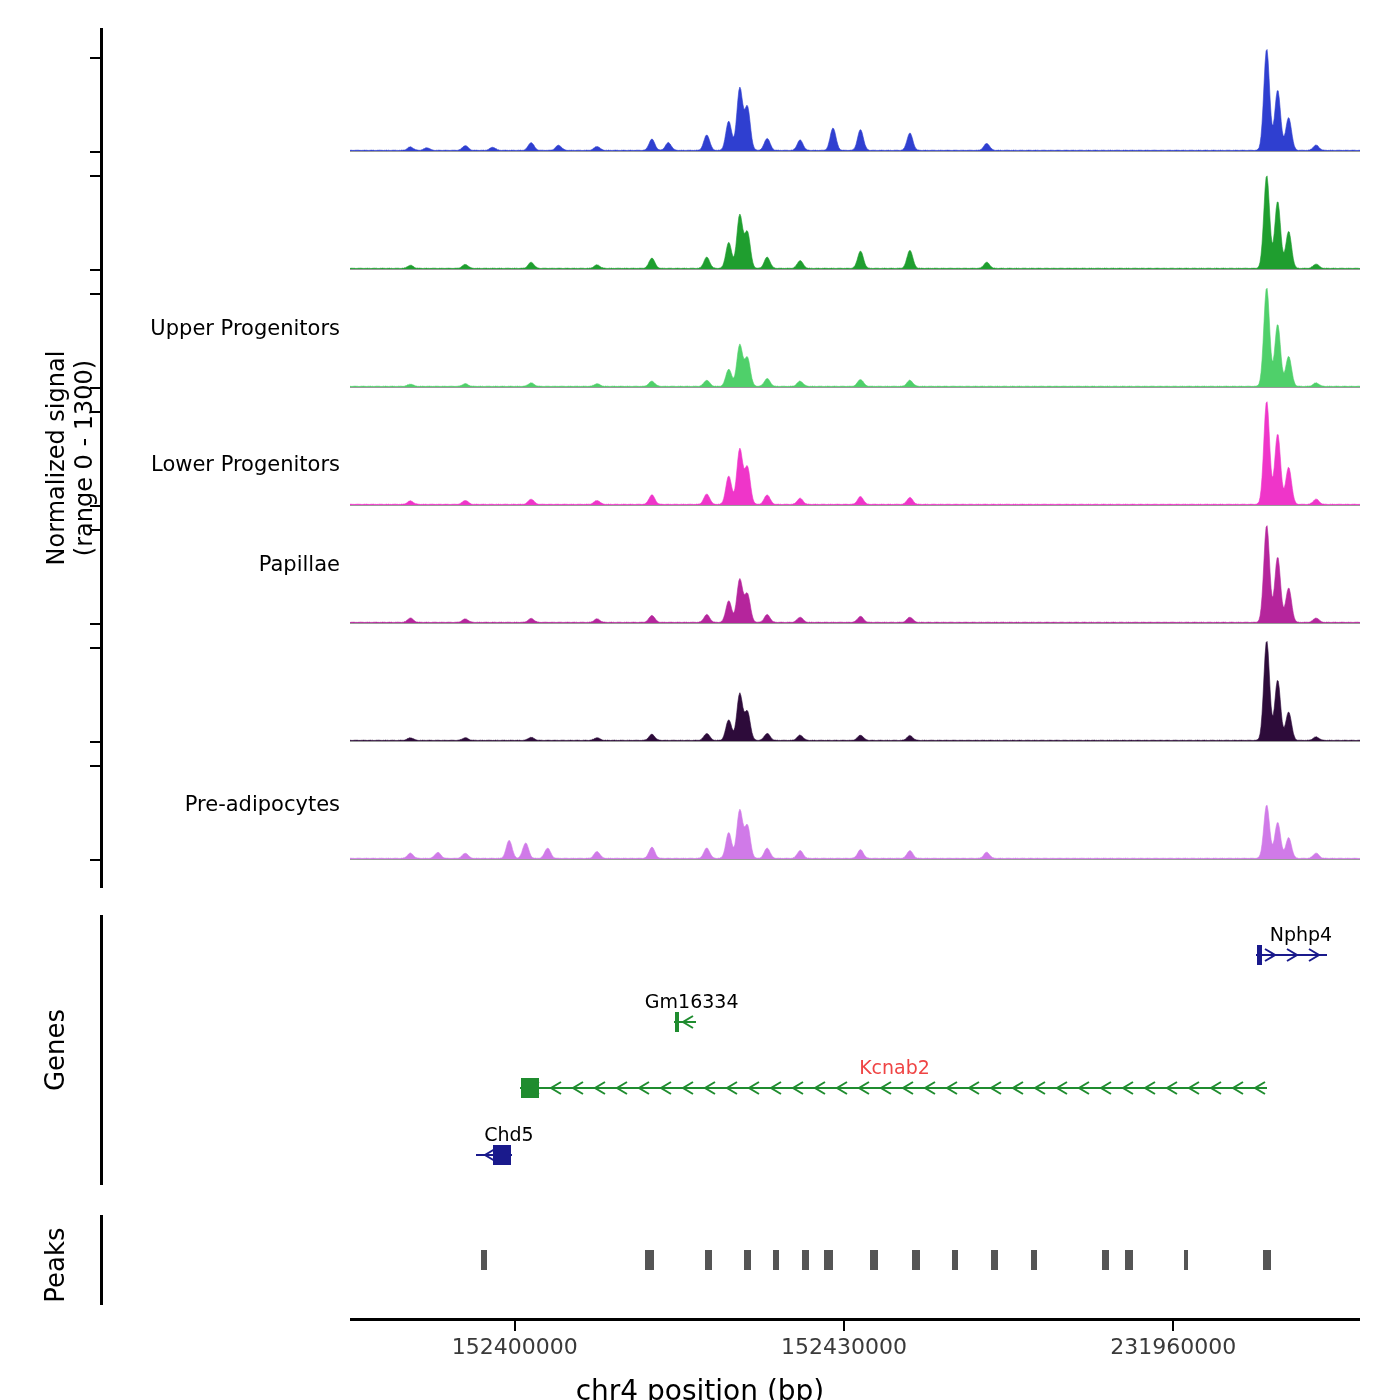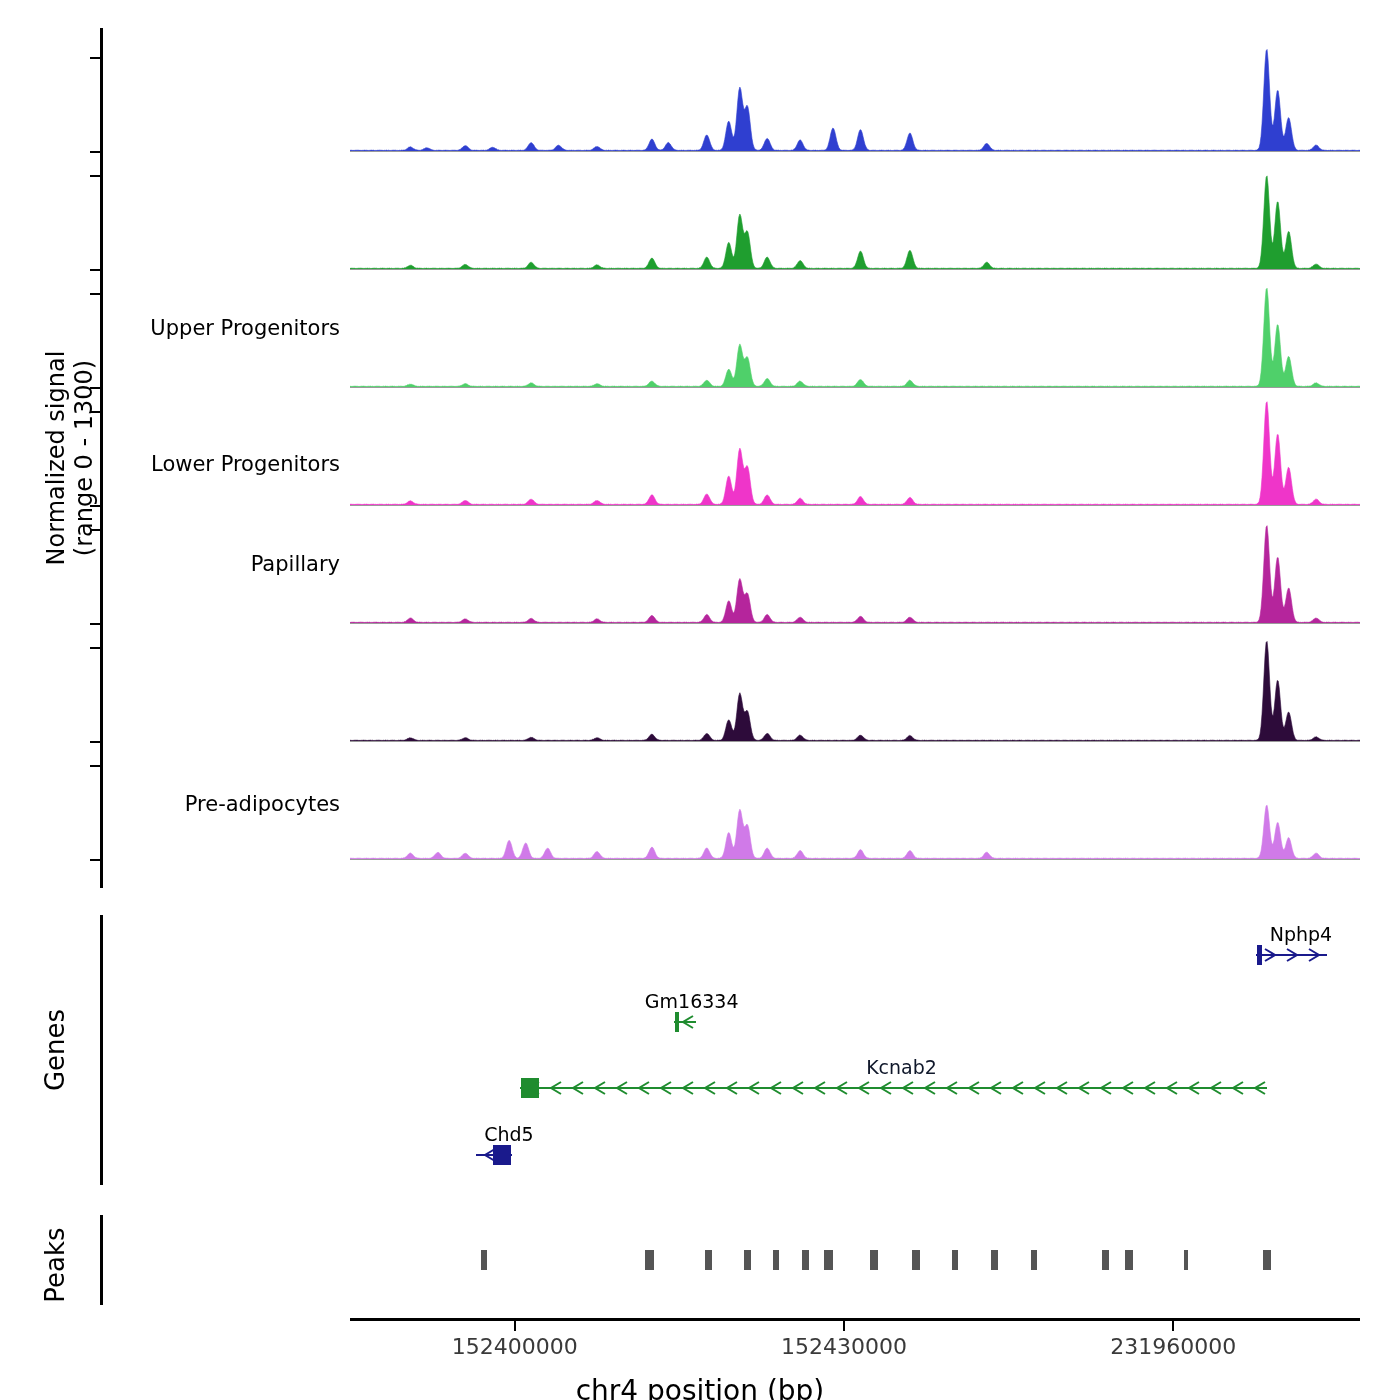--- a/index.html
+++ b/index.html
@@ -124,21 +124,21 @@
     </svg>
     <div class="tick" style="left: 90px; top: 411px;"></div>
     <div class="tick" style="left: 90px; top: 505px;"></div>
     <div class="track-label" style="left: 0px; width: 340px; top: 434px; padding-right: 10px; margin-top: 18px;">Lower Progenitors</div>
     <div class="baseline" style="left: 350px; width: 1010px; top: 505px;"></div>
     <svg width="1010" height="112" style="position: absolute; left: 350px; top: 393px;">
       <polygon points="0,112 0.00,111.42 1.01,111.06 2.02,111.44 3.03,111.26 4.04,111.46 5.05,111.37 6.06,111.31 7.07,111.20 8.08,111.15 9.09,111.28 10.10,111.23 11.11,111.45 12.12,111.41 13.13,111.48 14.14,111.12 15.15,111.39 16.16,111.10 17.17,111.34 18.18,111.35 19.19,111.47 20.20,111.36 21.21,111.20 22.22,111.30 23.23,111.08 24.24,111.42 25.25,111.27 26.26,111.48 27.27,111.35 28.28,111.39 29.29,111.13 30.30,111.24 31.31,111.20 32.32,111.28 33.33,111.43 34.34,111.41 35.35,111.40 36.36,111.12 37.37,111.45 38.38,111.08 39.39,111.43 40.40,111.34 41.41,111.47 42.42,111.31 43.43,111.26 44.44,111.20 45.45,111.14 46.46,111.32 47.47,111.29 48.48,111.48 49.49,111.33 50.50,111.46 51.51,111.06 52.52,111.28 53.53,110.95 54.54,110.93 55.55,110.60 56.56,110.00 57.57,109.20 58.58,108.32 59.59,108.01 60.60,107.66 61.61,108.31 62.62,108.81 63.63,109.67 64.64,110.14 65.65,110.72 66.66,110.81 67.67,111.09 68.68,111.20 69.69,111.31 70.70,111.47 71.71,111.33 72.72,111.40 73.73,111.08 74.74,111.48 75.75,111.12 76.76,111.42 77.77,111.42 78.78,111.43 79.79,111.26 80.80,111.21 81.81,111.22 82.82,111.15 83.83,111.37 84.84,111.36 85.85,111.47 86.86,111.25 87.87,111.45 88.88,111.07 89.89,111.34 90.90,111.20 91.91,111.38 92.92,111.48 93.93,111.34 94.94,111.31 95.95,111.11 96.96,111.36 97.97,111.13 98.98,111.47 99.99,111.43 101.00,111.46 102.01,111.21 103.02,111.30 104.03,111.13 105.04,111.22 106.05,111.28 107.06,111.33 108.07,111.29 109.08,110.88 110.09,110.66 111.10,109.72 112.11,109.36 113.12,108.26 114.13,107.85 115.14,107.59 116.15,107.68 117.16,108.11 118.17,108.86 119.18,109.72 120.19,110.29 121.20,110.96 122.21,111.24 123.22,111.39 124.23,111.16 125.24,111.41 126.25,111.07 127.26,111.32 128.27,111.26 129.28,111.42 130.29,111.42 131.30,111.27 132.31,111.30 133.32,111.08 134.33,111.39 135.34,111.18 136.35,111.48 137.36,111.45 138.37,111.43 139.38,111.16 140.39,111.27 141.40,111.15 142.41,111.24 143.42,111.36 144.43,111.46 145.44,111.42 146.45,111.18 147.46,111.43 148.47,111.05 149.48,111.43 150.49,111.24 151.50,111.45 152.51,111.39 153.52,111.32 154.53,111.21 155.54,111.14 156.55,111.28 157.56,111.21 158.57,111.45 159.58,111.44 160.59,111.48 161.60,111.13 162.61,111.38 163.62,111.09 164.63,111.32 165.64,111.33 166.65,111.48 167.66,111.37 168.67,111.21 169.68,111.31 170.69,111.07 171.70,111.40 172.71,111.18 173.72,111.30 174.73,110.95 175.74,110.52 176.75,109.55 177.76,108.67 178.77,107.53 179.78,106.66 180.79,106.29 181.80,106.39 182.81,107.05 183.82,107.80 184.83,109.22 185.84,109.74 186.85,110.72 187.86,111.00 188.87,111.35 189.88,111.28 190.89,111.25 191.90,111.20 192.91,111.13 193.92,111.32 194.93,111.27 195.94,111.47 196.95,111.35 197.96,111.47 198.97,111.09 199.98,111.35 200.99,111.13 202.00,111.34 203.01,111.40 204.02,111.43 205.03,111.34 206.04,111.15 207.05,111.33 208.06,111.09 209.07,111.45 210.08,111.32 211.09,111.48 212.10,111.29 213.11,111.35 214.12,111.12 215.13,111.22 216.14,111.24 217.15,111.31 218.16,111.47 219.17,111.35 220.18,111.41 221.19,111.08 222.20,111.48 223.21,111.11 224.22,111.41 225.23,111.40 226.24,111.44 227.25,111.28 228.26,111.22 229.27,111.22 230.28,111.14 231.29,111.37 232.30,111.34 233.31,111.48 234.32,111.27 235.33,111.44 236.34,111.07 237.35,111.32 238.36,111.15 239.37,111.26 240.38,111.21 241.39,110.80 242.40,110.27 243.41,109.36 244.42,108.79 245.43,107.79 246.44,107.68 247.45,107.58 248.46,108.05 249.47,108.55 250.48,109.45 251.49,110.00 252.50,110.60 253.51,111.01 254.52,111.25 255.53,111.42 256.54,111.25 257.55,111.41 258.56,111.06 259.57,111.45 260.58,111.16 261.59,111.42 262.60,111.48 263.61,111.38 264.62,111.24 265.63,111.17 266.64,111.25 267.65,111.16 268.66,111.41 269.67,111.42 270.68,111.47 271.69,111.20 272.70,111.41 273.71,111.07 274.72,111.32 275.73,111.25 276.74,111.41 277.75,111.44 278.76,111.29 279.77,111.31 280.78,111.08 281.79,111.39 282.80,111.17 283.81,111.48 284.82,111.47 285.83,111.43 286.84,111.18 287.85,111.26 288.86,111.15 289.87,111.22 290.88,111.35 291.89,111.42 292.90,111.37 293.91,111.01 294.92,110.96 295.93,109.99 296.94,109.34 297.95,107.59 298.96,105.87 299.97,103.88 300.98,102.33 301.99,101.75 303.00,102.34 304.01,104.07 305.02,105.98 306.03,108.11 307.04,109.58 308.05,110.55 309.06,110.73 310.07,111.22 311.08,111.04 312.09,111.30 313.10,111.31 314.11,111.46 315.12,111.39 316.13,111.22 317.14,111.32 318.15,111.07 319.16,111.43 320.17,111.23 321.18,111.47 322.19,111.39 323.20,111.39 324.21,111.15 325.22,111.23 326.23,111.19 327.24,111.25 328.25,111.41 329.26,111.45 330.27,111.42 331.28,111.14 332.29,111.46 333.30,111.07 334.31,111.41 335.32,111.30 336.33,111.48 337.34,111.35 338.35,111.27 339.36,111.22 340.37,111.13 341.38,111.32 342.39,111.25 343.40,111.47 344.41,111.37 345.42,111.46 346.43,111.09 347.44,111.30 348.45,110.98 349.46,110.94 350.47,110.50 351.48,109.61 352.49,108.04 353.50,105.85 354.51,103.83 355.52,101.72 356.53,101.16 357.54,101.31 358.55,102.93 359.56,104.85 360.57,107.04 361.58,108.60 362.59,109.90 363.60,110.63 364.61,111.05 365.62,111.37 366.63,111.33 367.64,111.39 368.65,111.03 369.66,111.29 370.67,110.58 371.68,110.08 372.69,108.39 373.70,105.50 374.71,100.85 375.72,95.03 376.73,89.09 377.74,84.41 378.75,82.90 379.76,84.49 380.77,88.95 381.78,93.96 382.79,98.12 383.80,98.76 384.81,95.84 385.82,88.25 386.83,77.87 387.84,66.84 388.85,58.32 389.86,55.12 390.87,57.54 391.88,64.21 392.89,70.69 393.90,75.16 394.91,75.55 395.92,73.91 396.93,72.44 397.94,74.00 398.95,78.79 399.96,86.24 400.97,94.22 401.98,101.05 402.99,105.98 404.00,108.70 405.01,110.35 406.02,110.66 407.03,111.30 408.04,111.06 409.05,111.24 410.06,111.03 411.07,110.43 412.08,109.33 413.09,107.77 414.10,105.94 415.11,103.85 416.12,102.55 417.13,101.93 418.14,102.53 419.15,103.76 420.16,105.92 421.17,107.52 422.18,109.27 423.19,110.21 424.20,110.93 425.21,111.27 426.22,111.24 427.23,111.30 428.24,111.08 429.25,111.40 430.26,111.15 431.27,111.47 432.28,111.47 433.29,111.43 434.30,111.19 435.31,111.26 436.32,111.16 437.33,111.21 438.34,111.34 439.35,111.42 440.36,111.42 441.37,111.16 442.38,111.29 443.39,110.67 444.40,110.60 445.41,109.66 446.42,108.82 447.43,107.55 448.44,106.25 449.45,105.36 450.46,105.15 451.47,105.90 452.48,106.91 453.49,108.45 454.50,109.63 455.51,110.47 456.52,110.67 457.53,111.17 458.54,111.01 459.55,111.28 460.56,111.30 461.57,111.44 462.58,111.40 463.59,111.23 464.60,111.33 465.61,111.07 466.62,111.43 467.63,111.21 468.64,111.47 469.65,111.41 470.66,111.39 471.67,111.16 472.68,111.23 473.69,111.19 474.70,111.24 475.71,111.40 476.72,111.47 477.73,111.43 478.74,111.15 479.75,111.47 480.76,111.06 481.77,111.40 482.78,111.28 483.79,111.47 484.80,111.36 485.81,111.28 486.82,111.23 487.83,111.12 488.84,111.32 489.85,111.24 490.86,111.47 491.87,111.39 492.88,111.46 493.89,111.11 494.90,111.34 495.91,111.12 496.92,111.31 497.93,111.37 498.94,111.46 499.95,111.36 500.96,111.14 501.97,111.26 502.98,110.83 503.99,110.88 505.00,110.06 506.01,109.22 507.02,107.63 508.03,106.00 509.04,104.33 510.05,103.54 511.06,103.63 512.07,104.63 513.08,106.31 514.09,107.89 515.10,109.32 516.11,109.98 517.12,110.95 518.13,110.88 519.14,111.32 520.15,111.34 521.16,111.45 522.17,111.31 523.18,111.22 524.19,111.23 525.20,111.12 526.21,111.36 527.22,111.30 528.23,111.48 529.24,111.31 530.25,111.44 531.26,111.09 532.27,111.32 533.28,111.17 534.29,111.34 535.30,111.44 536.31,111.39 537.32,111.34 538.33,111.12 539.34,111.37 540.35,111.10 541.36,111.48 542.37,111.36 543.38,111.47 544.39,111.26 545.40,111.30 546.41,111.14 547.42,111.20 548.43,111.28 549.44,111.33 550.45,111.45 551.46,111.22 552.47,111.20 553.48,110.51 554.49,110.29 555.50,109.03 556.51,107.99 557.52,106.56 558.53,105.25 559.54,104.43 560.55,104.47 561.56,105.44 562.57,106.70 563.58,108.41 564.59,109.60 565.60,110.55 566.61,110.80 567.62,111.23 568.63,111.02 569.64,111.28 570.65,111.22 571.66,111.38 572.67,111.47 573.68,111.32 574.69,111.33 575.70,111.09 576.71,111.40 577.72,111.14 578.73,111.47 579.74,111.45 580.75,111.44 581.76,111.21 582.77,111.26 583.78,111.16 584.79,111.20 585.80,111.34 586.81,111.40 587.82,111.45 588.83,111.23 589.84,111.45 590.85,111.05 591.86,111.41 592.87,111.20 593.88,111.42 594.89,111.45 595.90,111.35 596.91,111.24 597.92,111.14 598.93,111.29 599.94,111.17 600.95,111.44 601.96,111.46 602.97,111.48 603.98,111.17 604.99,111.37 606.00,111.09 607.01,111.29 608.02,111.29 609.03,111.43 610.04,111.42 611.05,111.25 612.06,111.34 613.07,111.07 614.08,111.43 615.09,111.19 616.10,111.47 617.11,111.43 618.12,111.40 619.13,111.17 620.14,111.23 621.15,111.19 622.16,111.22 623.17,111.39 624.18,111.48 625.19,111.44 626.20,111.16 627.21,111.48 628.22,111.06 629.23,111.40 630.24,111.27 631.25,111.45 632.26,111.38 633.27,111.29 634.28,111.23 635.29,111.12 636.30,111.32 637.31,111.22 638.32,111.46 639.33,111.41 640.34,111.46 641.35,111.13 642.36,111.34 643.37,111.12 644.38,111.30 645.39,111.36 646.40,111.47 647.41,111.38 648.42,111.18 649.43,111.35 650.44,111.07 651.45,111.46 652.46,111.26 653.47,111.47 654.48,111.35 655.49,111.35 656.50,111.15 657.51,111.20 658.52,111.23 659.53,111.26 660.54,111.44 661.55,111.40 662.56,111.43 663.57,111.11 664.58,111.46 665.59,111.08 666.60,111.39 667.61,111.34 668.62,111.47 669.63,111.33 670.64,111.23 671.65,111.24 672.66,111.11 673.67,111.36 674.68,111.28 675.69,111.48 676.70,111.33 677.71,111.43 678.72,111.10 679.73,111.31 680.74,111.16 681.75,111.32 682.76,111.42 683.77,111.40 684.78,111.36 685.79,111.13 686.80,111.38 687.81,111.09 688.82,111.48 689.83,111.34 690.84,111.47 691.85,111.28 692.86,111.31 693.87,111.15 694.88,111.19 695.89,111.28 696.90,111.32 697.91,111.48 698.92,111.32 699.93,111.44 700.94,111.07 701.95,111.43 702.96,111.13 703.97,111.39 704.98,111.42 705.99,111.42 707.00,111.28 708.01,111.18 709.02,111.26 710.03,111.12 711.04,111.40 712.05,111.36 713.06,111.48 714.07,111.25 715.08,111.40 716.09,111.08 717.10,111.29 718.11,111.22 719.12,111.36 720.13,111.48 721.14,111.33 722.15,111.34 723.16,111.09 724.17,111.41 725.18,111.12 726.19,111.47 727.20,111.43 728.21,111.44 729.22,111.23 730.23,111.26 731.24,111.16 732.25,111.19 733.26,111.33 734.27,111.38 735.28,111.46 736.29,111.25 737.30,111.46 738.31,111.06 739.32,111.41 740.33,111.18 741.34,111.41 742.35,111.47 743.36,111.36 744.37,111.26 745.38,111.14 746.39,111.29 747.40,111.15 748.41,111.44 749.42,111.44 750.43,111.48 751.44,111.19 752.45,111.37 753.46,111.09 754.47,111.28 755.48,111.28 756.49,111.41 757.50,111.43 758.51,111.26 759.52,111.35 760.53,111.07 761.54,111.44 762.55,111.18 763.56,111.46 764.57,111.45 765.58,111.40 766.59,111.19 767.60,111.22 768.61,111.19 769.62,111.21 770.63,111.38 771.64,111.46 772.65,111.44 773.66,111.18 774.67,111.48 775.68,111.06 776.69,111.39 777.70,111.25 778.71,111.44 779.72,111.40 780.73,111.30 781.74,111.25 782.75,111.11 783.76,111.32 784.77,111.20 785.78,111.46 786.79,111.44 787.80,111.46 788.81,111.14 789.82,111.33 790.83,111.12 791.84,111.29 792.85,111.35 793.86,111.47 794.87,111.39 795.88,111.19 796.89,111.36 797.90,111.06 798.91,111.47 799.92,111.25 800.93,111.47 801.94,111.37 802.95,111.36 803.96,111.16 804.97,111.20 805.98,111.23 806.99,111.25 808.00,111.43 809.01,111.43 810.02,111.44 811.03,111.12 812.04,111.46 813.05,111.08 814.06,111.38 815.07,111.33 816.08,111.48 817.09,111.34 818.10,111.24 819.11,111.25 820.12,111.10 821.13,111.36 822.14,111.26 823.15,111.48 824.16,111.35 825.17,111.43 826.18,111.10 827.19,111.30 828.20,111.16 829.21,111.31 830.22,111.41 831.23,111.42 832.24,111.37 833.25,111.14 834.26,111.38 835.27,111.08 836.28,111.48 837.29,111.32 838.30,111.48 839.31,111.30 840.32,111.31 841.33,111.15 842.34,111.18 843.35,111.27 844.36,111.30 845.37,111.47 846.38,111.34 847.39,111.45 848.40,111.08 849.41,111.43 850.42,111.12 851.43,111.38 852.44,111.40 853.45,111.43 854.46,111.30 855.47,111.18 856.48,111.26 857.49,111.11 858.50,111.40 859.51,111.34 860.52,111.48 861.53,111.27 862.54,111.40 863.55,111.09 864.56,111.28 865.57,111.21 866.58,111.35 867.59,111.47 868.60,111.35 869.61,111.35 870.62,111.09 871.63,111.41 872.64,111.11 873.65,111.46 874.66,111.41 875.67,111.45 876.68,111.24 877.69,111.26 878.70,111.16 879.71,111.18 880.72,111.32 881.73,111.36 882.74,111.47 883.75,111.26 884.76,111.46 885.77,111.06 886.78,111.40 887.79,111.17 888.80,111.40 889.81,111.48 890.82,111.37 891.83,111.27 892.84,111.14 893.85,111.29 894.86,111.14 895.87,111.44 896.88,111.42 897.89,111.48 898.90,111.21 899.91,111.36 900.92,111.09 901.93,111.27 902.94,111.27 903.95,111.39 904.96,111.42 905.97,111.18 906.98,111.04 907.99,110.07 909.00,108.69 910.01,104.45 911.02,97.03 912.03,84.12 913.04,65.66 914.05,43.68 915.06,23.30 916.07,10.16 917.08,8.73 918.09,19.54 919.10,38.38 920.11,59.00 921.12,75.17 922.13,83.93 923.14,82.91 924.15,74.87 925.16,61.88 926.17,49.40 927.18,41.65 928.19,41.78 929.20,49.98 930.21,63.19 931.22,77.56 932.23,88.57 933.24,94.80 934.25,95.19 935.26,91.05 936.27,84.17 937.28,78.02 938.29,74.28 939.30,75.19 940.31,80.10 941.32,87.61 942.33,95.33 943.34,101.65 944.35,106.35 945.36,108.74 946.37,110.52 947.38,110.89 948.39,111.35 949.40,111.36 950.41,111.35 951.42,111.17 952.43,111.19 953.44,111.23 954.45,111.23 955.46,111.42 956.47,111.43 957.48,111.39 958.49,110.98 959.50,111.09 960.51,110.31 961.52,109.93 962.53,108.93 963.54,108.00 964.55,106.89 965.56,106.16 966.57,106.16 967.58,106.59 968.59,107.84 969.60,108.82 970.61,110.01 971.62,110.58 972.63,111.06 973.64,110.96 974.65,111.24 975.66,111.13 976.67,111.29 977.68,111.40 978.69,111.44 979.70,111.38 980.71,111.15 981.72,111.39 982.73,111.07 983.74,111.47 984.75,111.30 985.76,111.48 986.77,111.32 987.78,111.31 988.79,111.16 989.80,111.17 990.81,111.27 991.82,111.28 992.83,111.46 993.84,111.36 994.85,111.45 995.86,111.09 996.87,111.42 997.88,111.11 998.89,111.37 999.90,111.38 1000.91,111.44 1001.92,111.31 1002.93,111.19 1003.94,111.27 1004.95,111.10 1005.96,111.40 1006.97,111.32 1007.98,111.48 1008.99,111.29 1010.00,111.40 1010,112" fill="#ef35c9" stroke="#ef35c9" stroke-width="0.6"></polygon>
     </svg>
     <div class="tick" style="left: 90px; top: 529px;"></div>
     <div class="tick" style="left: 90px; top: 623px;"></div>
-    <div class="track-label" style="left: 0px; width: 340px; top: 552px; padding-right: 10px;">Papillary</div>
+    <div class="track-label" style="left: 0px; width: 340px; top: 552px; padding-right: 10px;">Papillae</div>
     <div class="baseline" style="left: 350px; width: 1010px; top: 623px;"></div>
     <svg width="1010" height="112" style="position: absolute; left: 350px; top: 511px;">
       <polygon points="0,112 0.00,111.44 1.01,111.35 2.02,111.16 3.03,111.35 4.04,111.08 5.05,111.46 6.06,111.31 7.07,111.48 8.08,111.31 9.09,111.34 10.10,111.14 11.11,111.21 12.12,111.24 13.13,111.30 14.14,111.46 15.15,111.36 16.16,111.42 17.17,111.09 18.18,111.46 19.19,111.10 20.20,111.40 21.21,111.39 22.22,111.44 23.23,111.29 24.24,111.21 25.25,111.23 26.26,111.12 27.27,111.37 28.28,111.33 29.29,111.48 30.30,111.28 31.31,111.43 32.32,111.08 33.33,111.31 34.34,111.18 35.35,111.35 36.36,111.46 37.37,111.37 38.38,111.33 39.39,111.11 40.40,111.37 41.41,111.11 42.42,111.48 43.43,111.39 44.44,111.46 45.45,111.24 46.46,111.30 47.47,111.14 48.48,111.20 49.49,111.29 50.50,111.35 51.51,111.43 52.52,111.18 53.53,111.19 54.54,110.53 55.55,110.41 56.56,109.39 57.57,108.76 58.58,107.93 59.59,107.24 60.60,106.96 61.61,107.24 62.62,108.09 63.63,108.89 64.64,110.00 65.65,110.62 66.66,111.10 67.67,111.05 68.68,111.34 69.69,111.06 70.70,111.29 71.71,111.24 72.72,111.39 73.73,111.45 74.74,111.29 75.75,111.33 76.76,111.08 77.77,111.41 78.78,111.15 79.79,111.47 80.80,111.48 81.81,111.43 82.82,111.19 83.83,111.25 84.84,111.16 85.85,111.21 86.86,111.35 87.87,111.43 88.88,111.44 89.89,111.21 90.90,111.45 91.91,111.05 92.92,111.41 93.93,111.22 94.94,111.43 95.95,111.43 96.96,111.33 97.97,111.23 98.98,111.13 99.99,111.29 101.00,111.18 102.01,111.44 103.02,111.47 104.03,111.48 105.04,111.15 106.05,111.35 107.06,111.04 108.07,111.16 109.08,110.98 110.09,110.79 111.10,110.22 112.11,109.36 113.12,108.74 114.13,107.88 115.14,107.99 116.15,107.93 117.16,108.70 118.17,109.35 119.18,110.04 120.19,110.38 121.20,110.82 122.21,111.02 123.22,111.17 124.23,111.38 125.24,111.45 126.25,111.43 127.26,111.14 128.27,111.48 129.28,111.06 130.29,111.40 131.30,111.29 132.31,111.47 133.32,111.36 134.33,111.27 135.34,111.23 136.35,111.12 137.36,111.33 138.37,111.24 139.38,111.47 140.39,111.39 141.40,111.46 142.41,111.11 143.42,111.33 144.43,111.13 145.44,111.31 146.45,111.38 147.46,111.45 148.47,111.37 149.48,111.17 150.49,111.35 151.50,111.07 152.51,111.47 153.52,111.29 154.53,111.48 155.54,111.33 156.55,111.34 157.56,111.14 158.57,111.20 159.58,111.24 160.59,111.28 161.60,111.45 162.61,111.38 163.62,111.43 164.63,111.10 165.64,111.46 166.65,111.09 167.66,111.39 168.67,111.37 169.68,111.45 170.69,111.30 171.70,111.20 172.71,111.19 173.72,110.98 174.73,111.06 175.74,110.66 176.75,110.30 177.76,109.38 178.77,108.68 179.78,107.63 180.79,107.46 181.80,107.40 182.81,108.07 183.82,108.95 184.83,109.70 185.84,110.35 186.85,110.59 187.86,111.14 188.87,111.00 189.88,111.44 190.89,111.36 191.90,111.46 192.91,111.26 193.92,111.30 194.93,111.15 195.94,111.19 196.95,111.29 197.96,111.34 198.97,111.48 199.98,111.30 200.99,111.44 202.00,111.07 203.01,111.43 204.02,111.14 205.03,111.40 206.04,111.45 207.05,111.40 208.06,111.27 209.07,111.17 210.08,111.26 211.09,111.13 212.10,111.41 213.11,111.39 214.12,111.48 215.13,111.23 216.14,111.40 217.15,111.08 218.16,111.29 219.17,111.23 220.18,111.38 221.19,111.46 222.20,111.31 223.21,111.34 224.22,111.08 225.23,111.41 226.24,111.14 227.25,111.47 228.26,111.46 229.27,111.43 230.28,111.21 231.29,111.25 232.30,111.16 233.31,111.20 234.32,111.34 235.33,111.41 236.34,111.45 237.35,111.21 238.36,111.42 239.37,110.96 240.38,111.17 241.39,110.71 242.40,110.49 243.41,109.89 244.42,109.06 245.43,108.29 246.44,107.76 247.45,107.89 248.46,108.14 249.47,109.06 250.48,109.82 251.49,110.47 252.50,110.63 253.51,111.10 254.52,110.99 255.53,111.25 256.54,111.29 257.55,111.43 258.56,111.42 259.57,111.24 260.58,111.34 261.59,111.06 262.60,111.44 263.61,111.20 264.62,111.46 265.63,111.43 266.64,111.39 267.65,111.17 268.66,111.22 269.67,111.19 270.68,111.22 271.69,111.40 272.70,111.48 273.71,111.44 274.72,111.16 275.73,111.48 276.74,111.06 277.75,111.39 278.76,111.27 279.77,111.46 280.78,111.38 281.79,111.28 282.80,111.24 283.81,111.11 284.82,111.33 285.83,111.22 286.84,111.47 287.85,111.41 288.86,111.46 289.87,111.12 290.88,111.32 291.89,111.11 292.90,111.25 293.91,111.23 294.92,111.12 295.93,110.61 296.94,109.65 297.95,108.72 298.96,107.01 299.97,105.99 300.98,104.73 301.99,104.59 303.00,104.95 304.01,106.10 305.02,107.36 306.03,108.77 307.04,109.87 308.05,110.59 309.06,111.15 310.07,111.28 311.08,111.40 312.09,111.09 313.10,111.45 314.11,111.09 315.12,111.38 316.13,111.35 317.14,111.46 318.15,111.33 319.16,111.22 320.17,111.25 321.18,111.11 322.19,111.37 323.20,111.29 324.21,111.48 325.22,111.33 326.23,111.43 327.24,111.10 328.25,111.30 329.26,111.17 330.27,111.32 331.28,111.43 332.29,111.40 333.30,111.36 334.31,111.12 335.32,111.39 336.33,111.09 337.34,111.47 338.35,111.35 339.36,111.47 340.37,111.28 341.38,111.30 342.39,111.15 343.40,111.18 344.41,111.29 345.42,111.32 346.43,111.47 347.44,111.28 348.45,111.34 349.46,110.79 350.47,110.76 351.48,109.76 352.49,108.90 353.50,107.44 354.51,105.78 355.52,104.27 356.53,103.45 357.54,103.77 358.55,104.71 359.56,106.56 360.57,108.13 361.58,109.58 362.59,110.26 363.60,110.94 364.61,110.90 365.62,111.22 366.63,111.20 367.64,111.35 368.65,111.44 369.66,111.19 370.67,110.96 371.68,110.08 372.69,109.15 373.70,106.62 374.71,103.55 375.72,99.17 376.73,94.67 377.74,90.99 378.75,89.69 379.76,90.84 380.77,94.11 381.78,98.18 382.79,101.23 383.80,101.97 384.81,99.21 385.82,93.58 386.83,84.91 387.84,76.55 388.85,69.75 389.86,67.51 390.87,69.64 391.88,74.58 392.89,79.83 393.90,83.00 394.91,83.65 395.92,82.26 396.93,81.63 397.94,82.81 398.95,86.65 399.96,92.02 400.97,98.26 401.98,103.19 402.99,107.06 404.00,109.30 405.01,110.59 406.02,111.12 407.03,111.14 408.04,111.28 409.05,110.92 410.06,111.10 411.07,110.39 412.08,109.88 413.09,108.66 414.10,107.05 415.11,105.22 416.12,103.97 417.13,103.44 418.14,103.89 419.15,105.29 420.16,106.98 421.17,108.53 422.18,109.51 423.19,110.64 424.20,110.68 425.21,111.23 426.22,111.21 427.23,111.43 428.24,111.39 429.25,111.29 430.26,111.25 431.27,111.11 432.28,111.33 433.29,111.20 434.30,111.47 435.31,111.43 436.32,111.45 437.33,111.14 438.34,111.32 439.35,111.12 440.36,111.27 441.37,111.30 442.38,111.35 443.39,111.07 444.40,110.49 445.41,110.03 446.42,108.82 447.43,108.15 448.44,106.89 449.45,106.44 450.46,106.24 451.47,106.74 452.48,107.50 453.49,108.63 454.50,109.65 455.51,110.38 456.52,111.02 457.53,111.24 458.54,111.38 459.55,111.10 460.56,111.44 461.57,111.08 462.58,111.38 463.59,111.33 464.60,111.48 465.61,111.34 466.62,111.23 467.63,111.25 468.64,111.10 469.65,111.37 470.66,111.27 471.67,111.48 472.68,111.35 473.69,111.43 474.70,111.10 475.71,111.29 476.72,111.16 477.73,111.31 478.74,111.42 479.75,111.42 480.76,111.37 481.77,111.13 482.78,111.39 483.79,111.08 484.80,111.47 485.81,111.33 486.82,111.48 487.83,111.30 488.84,111.30 489.85,111.16 490.86,111.18 491.87,111.28 492.88,111.30 493.89,111.47 494.90,111.34 495.91,111.45 496.92,111.08 497.93,111.42 498.94,111.12 499.95,111.37 500.96,111.39 501.97,111.35 502.98,111.11 503.99,110.73 505.00,110.32 506.01,109.35 507.02,108.53 508.03,107.18 509.04,106.18 510.05,105.31 511.06,105.48 512.07,105.92 513.08,107.28 514.09,108.49 515.10,109.71 516.11,110.61 517.12,110.93 518.13,111.19 519.14,111.03 520.15,111.40 521.16,111.11 522.17,111.45 523.18,111.41 524.19,111.44 525.20,111.24 526.21,111.25 527.22,111.17 528.23,111.18 529.24,111.33 530.25,111.37 531.26,111.47 532.27,111.26 533.28,111.47 534.29,111.06 535.30,111.39 536.31,111.18 537.32,111.40 538.33,111.48 539.34,111.36 540.35,111.27 541.36,111.14 542.37,111.30 543.38,111.14 544.39,111.44 545.40,111.43 546.41,111.47 547.42,111.20 548.43,111.35 549.44,111.09 550.45,111.25 551.46,111.21 552.47,111.22 553.48,111.03 554.49,110.40 555.50,109.78 556.51,108.50 557.52,107.79 558.53,106.55 559.54,106.32 560.55,106.44 561.56,107.04 562.57,107.87 563.58,108.97 564.59,109.86 565.60,110.50 566.61,111.06 567.62,111.31 568.63,111.40 569.64,111.17 570.65,111.47 571.66,111.06 572.67,111.37 573.68,111.24 574.69,111.43 575.70,111.42 576.71,111.30 577.72,111.26 578.73,111.11 579.74,111.33 580.75,111.19 581.76,111.47 582.77,111.45 583.78,111.45 584.79,111.15 585.80,111.32 586.81,111.12 587.82,111.27 588.83,111.34 589.84,111.46 590.85,111.41 591.86,111.20 592.87,111.38 593.88,111.06 594.89,111.48 595.90,111.23 596.91,111.46 597.92,111.39 598.93,111.35 599.94,111.17 600.95,111.18 601.96,111.23 602.97,111.23 603.98,111.43 604.99,111.44 606.00,111.45 607.01,111.13 608.02,111.44 609.03,111.08 610.04,111.37 611.05,111.32 612.06,111.48 613.07,111.36 614.08,111.24 615.09,111.26 616.10,111.10 617.11,111.37 618.12,111.25 619.13,111.48 620.14,111.37 621.15,111.43 622.16,111.12 623.17,111.29 624.18,111.16 625.19,111.29 626.20,111.40 627.21,111.43 628.22,111.38 629.23,111.14 630.24,111.40 631.25,111.07 632.26,111.46 633.27,111.31 634.28,111.48 635.29,111.32 636.30,111.30 637.31,111.17 638.32,111.17 639.33,111.28 640.34,111.28 641.35,111.47 642.36,111.36 643.37,111.46 644.38,111.09 645.39,111.41 646.40,111.11 647.41,111.37 648.42,111.39 649.43,111.44 650.44,111.31 651.45,111.18 652.46,111.28 653.47,111.10 654.48,111.41 655.49,111.32 656.50,111.48 657.51,111.29 658.52,111.39 659.53,111.10 660.54,111.27 661.55,111.21 662.56,111.33 663.57,111.46 664.58,111.36 665.59,111.37 666.60,111.09 667.61,111.43 668.62,111.10 669.63,111.45 670.64,111.39 671.65,111.45 672.66,111.26 673.67,111.26 674.68,111.18 675.69,111.17 676.70,111.33 677.71,111.35 678.72,111.47 679.73,111.28 680.74,111.48 681.75,111.06 682.76,111.39 683.77,111.16 684.78,111.39 685.79,111.46 686.80,111.37 687.81,111.29 688.82,111.14 689.83,111.30 690.84,111.13 691.85,111.44 692.86,111.40 693.87,111.47 694.88,111.22 695.89,111.35 696.90,111.10 697.91,111.26 698.92,111.27 699.93,111.38 700.94,111.46 701.95,111.28 702.96,111.37 703.97,111.07 704.98,111.46 705.99,111.15 707.00,111.45 708.01,111.48 709.02,111.41 710.03,111.21 711.04,111.21 712.05,111.20 713.06,111.18 714.07,111.38 715.08,111.42 716.09,111.46 717.10,111.20 718.11,111.47 719.12,111.06 720.13,111.37 721.14,111.23 722.15,111.42 723.16,111.43 724.17,111.31 725.18,111.27 726.19,111.11 727.20,111.34 728.21,111.17 729.22,111.47 730.23,111.48 731.24,111.45 732.25,111.16 733.26,111.32 734.27,111.12 735.28,111.26 736.29,111.33 737.30,111.44 738.31,111.42 739.32,111.21 740.33,111.38 741.34,111.06 742.35,111.48 743.36,111.22 744.37,111.46 745.38,111.41 746.39,111.36 747.40,111.19 748.41,111.18 749.42,111.23 750.43,111.22 751.44,111.42 752.45,111.46 753.46,111.45 754.47,111.14 755.48,111.44 756.49,111.07 757.50,111.36 758.51,111.30 759.52,111.46 760.53,111.38 761.54,111.25 762.55,111.27 763.56,111.09 764.57,111.37 765.58,111.23 766.59,111.48 767.60,111.39 768.61,111.43 769.62,111.13 770.63,111.28 771.64,111.15 772.65,111.28 773.66,111.39 774.67,111.45 775.68,111.39 776.69,111.15 777.70,111.40 778.71,111.07 779.72,111.46 780.73,111.29 781.74,111.48 782.75,111.34 783.76,111.31 784.77,111.18 785.78,111.16 786.79,111.28 787.80,111.26 788.81,111.46 789.82,111.38 790.83,111.46 791.84,111.10 792.85,111.41 793.86,111.11 794.87,111.36 795.88,111.37 796.89,111.45 797.90,111.33 798.91,111.19 799.92,111.28 800.93,111.09 801.94,111.41 802.95,111.30 803.96,111.48 804.97,111.31 805.98,111.39 806.99,111.11 808.00,111.26 809.01,111.20 810.02,111.32 811.03,111.45 812.04,111.37 813.05,111.38 814.06,111.10 815.07,111.43 816.08,111.09 817.09,111.44 818.10,111.37 819.11,111.46 820.12,111.28 821.13,111.26 822.14,111.18 823.15,111.16 824.16,111.32 825.17,111.33 826.18,111.48 827.19,111.29 828.20,111.48 829.21,111.07 830.22,111.38 831.23,111.15 832.24,111.38 833.25,111.45 834.26,111.39 835.27,111.30 836.28,111.14 837.29,111.31 838.30,111.12 839.31,111.44 840.32,111.38 841.33,111.47 842.34,111.24 843.35,111.35 844.36,111.10 845.37,111.25 846.38,111.26 847.39,111.36 848.40,111.47 849.41,111.30 850.42,111.38 851.43,111.07 852.44,111.46 853.45,111.14 854.46,111.44 855.47,111.46 856.48,111.41 857.49,111.23 858.50,111.21 859.51,111.20 860.52,111.17 861.53,111.37 862.54,111.40 863.55,111.46 864.56,111.22 865.57,111.46 866.58,111.06 867.59,111.36 868.60,111.21 869.61,111.41 870.62,111.45 871.63,111.32 872.64,111.28 873.65,111.11 874.66,111.34 875.67,111.16 876.68,111.47 877.69,111.47 878.70,111.46 879.71,111.18 880.72,111.31 881.73,111.12 882.74,111.25 883.75,111.32 884.76,111.43 885.77,111.43 886.78,111.23 887.79,111.39 888.80,111.05 889.81,111.48 890.82,111.20 891.83,111.45 892.84,111.43 893.85,111.37 894.86,111.20 895.87,111.18 896.88,111.23 897.89,111.20 898.90,111.42 899.91,111.48 900.92,111.46 901.93,111.16 902.94,111.43 903.95,111.07 904.96,111.33 905.97,111.20 906.98,111.15 907.99,110.45 909.00,108.66 910.01,104.96 911.02,97.50 912.03,85.62 913.04,68.13 914.05,47.90 915.06,28.61 916.07,16.29 917.08,14.65 918.09,24.80 919.10,42.37 920.11,61.90 921.12,77.53 922.13,85.69 923.14,85.20 924.15,77.28 925.16,65.65 926.17,53.56 927.18,46.78 928.19,46.83 929.20,54.68 930.21,66.94 931.22,80.02 932.23,90.21 933.24,95.70 934.25,96.15 935.26,92.27 936.27,86.35 937.28,80.42 938.29,77.20 939.30,77.54 940.31,82.35 941.32,88.91 942.33,96.40 943.34,102.47 944.35,106.80 945.36,109.19 946.37,110.32 947.38,110.97 948.39,110.99 949.40,111.38 950.41,111.27 951.42,111.48 952.43,111.33 953.44,111.39 954.45,111.11 955.46,111.25 956.47,111.18 957.48,111.25 958.49,111.31 959.50,111.09 960.51,110.75 961.52,109.91 962.53,109.46 963.54,108.19 964.55,107.71 965.56,107.12 966.57,107.22 967.58,107.54 968.59,108.33 969.60,109.17 970.61,109.92 971.62,110.66 972.63,111.00 973.64,111.35 974.65,111.27 975.66,111.47 976.67,111.07 977.68,111.37 978.69,111.14 979.70,111.36 980.71,111.43 981.72,111.40 982.73,111.31 983.74,111.15 984.75,111.31 985.76,111.10 986.77,111.44 987.78,111.36 988.79,111.48 989.80,111.26 990.81,111.35 991.82,111.11 992.83,111.24 993.84,111.25 994.85,111.35 995.86,111.48 996.87,111.32 997.88,111.39 998.89,111.07 999.90,111.47 1000.91,111.13 1001.92,111.43 1002.93,111.43 1003.94,111.42 1004.95,111.25 1005.96,111.22 1006.97,111.21 1007.98,111.16 1008.99,111.37 1010.00,111.38 1010,112" fill="#b5259c" stroke="#b5259c" stroke-width="0.6"></polygon>
     </svg>
     <div class="tick" style="left: 90px; top: 647px;"></div>
     <div class="tick" style="left: 90px; top: 741px;"></div>
     <div class="baseline" style="left: 350px; width: 1010px; top: 741px;"></div>
     <svg width="1010" height="112" style="position: absolute; left: 350px; top: 629px;">
       <polygon points="0,112 0.00,111.14 1.01,111.39 2.02,111.43 3.03,111.40 4.04,111.29 5.05,111.17 6.06,111.27 7.07,111.12 8.08,111.41 9.09,111.37 10.10,111.48 11.11,111.24 12.12,111.39 13.13,111.09 14.14,111.28 15.15,111.23 16.16,111.36 17.17,111.47 18.18,111.32 19.19,111.35 20.20,111.08 21.21,111.42 22.22,111.13 23.23,111.46 24.24,111.44 25.25,111.43 26.26,111.22 27.27,111.25 28.28,111.17 29.29,111.19 30.30,111.34 31.31,111.39 32.32,111.46 33.33,111.23 34.34,111.47 35.35,111.06 36.36,111.39 37.37,111.20 38.38,111.41 39.39,111.46 40.40,111.34 41.41,111.26 42.42,111.13 43.43,111.30 44.44,111.16 45.45,111.45 46.46,111.46 47.47,111.47 48.48,111.18 49.49,111.35 50.50,111.09 51.51,111.25 52.52,111.24 53.53,111.27 54.54,111.11 55.55,110.63 56.56,110.30 57.57,109.47 58.58,109.34 59.59,108.70 60.60,108.88 61.61,109.09 62.62,109.49 63.63,109.83 64.64,110.36 65.65,110.73 66.66,110.98 67.67,111.30 68.68,111.43 69.69,111.43 70.70,111.16 71.71,111.47 72.72,111.06 73.73,111.38 74.74,111.26 75.75,111.45 76.76,111.39 77.77,111.28 78.78,111.25 79.79,111.11 80.80,111.34 81.81,111.21 82.82,111.47 83.83,111.42 84.84,111.45 85.85,111.13 86.86,111.32 87.87,111.13 88.88,111.28 89.89,111.36 90.90,111.48 91.91,111.39 92.92,111.18 93.93,111.38 94.94,111.06 95.95,111.48 96.96,111.26 97.97,111.47 98.98,111.36 99.99,111.34 101.00,111.17 102.01,111.18 103.02,111.24 104.03,111.25 105.04,111.43 106.05,111.40 107.06,111.40 108.07,111.01 109.08,111.19 110.09,110.59 111.10,110.48 112.11,109.94 113.12,109.53 114.13,108.95 115.14,108.64 116.15,108.80 117.16,109.02 118.17,109.83 119.18,110.26 120.19,110.90 121.20,111.04 122.21,111.28 123.22,111.05 124.23,111.27 125.24,111.16 126.25,111.31 127.26,111.42 128.27,111.41 129.28,111.37 130.29,111.13 131.30,111.40 132.31,111.08 133.32,111.46 134.33,111.34 135.34,111.47 136.35,111.30 137.36,111.29 138.37,111.16 139.38,111.17 140.39,111.29 141.40,111.30 142.41,111.47 143.42,111.33 144.43,111.46 145.44,111.08 146.45,111.41 147.46,111.13 148.47,111.38 149.48,111.42 150.49,111.42 151.50,111.30 152.51,111.17 153.52,111.28 154.53,111.11 155.54,111.41 156.55,111.35 157.56,111.48 158.57,111.26 159.58,111.38 160.59,111.09 161.60,111.27 162.61,111.22 163.62,111.35 164.63,111.48 165.64,111.33 166.65,111.36 167.66,111.09 168.67,111.43 169.68,111.12 170.69,111.45 171.70,111.41 172.71,111.40 173.72,111.14 174.73,111.00 175.74,110.67 176.75,110.25 177.76,109.84 178.77,109.24 179.78,108.77 180.79,108.26 181.80,108.54 182.81,108.52 183.82,109.44 184.83,109.87 185.84,110.62 186.85,111.07 187.86,111.17 188.87,111.20 189.88,111.10 190.89,111.30 191.90,111.14 192.91,111.45 193.92,111.43 194.93,111.47 195.94,111.20 196.95,111.35 197.96,111.10 198.97,111.26 199.98,111.28 200.99,111.40 202.00,111.44 203.01,111.26 204.02,111.37 205.03,111.06 206.04,111.46 207.05,111.17 208.06,111.45 209.07,111.46 210.08,111.40 211.09,111.20 212.10,111.21 213.11,111.20 214.12,111.19 215.13,111.39 216.14,111.45 217.15,111.45 218.16,111.18 219.17,111.46 220.18,111.06 221.19,111.37 222.20,111.25 223.21,111.43 224.22,111.41 225.23,111.29 226.24,111.26 227.25,111.10 228.26,111.34 229.27,111.19 230.28,111.47 231.29,111.45 232.30,111.45 233.31,111.15 234.32,111.31 235.33,111.12 236.34,111.27 237.35,111.34 238.36,111.44 239.37,111.33 240.38,111.02 241.39,111.01 242.40,110.36 243.41,110.31 244.42,109.53 245.43,109.25 246.44,108.85 247.45,108.79 248.46,108.90 249.47,109.40 250.48,110.01 251.49,110.48 252.50,111.03 253.51,111.24 254.52,111.37 255.53,111.10 256.54,111.42 257.55,111.08 258.56,111.36 259.57,111.32 260.58,111.48 261.59,111.36 262.60,111.23 263.61,111.27 264.62,111.09 265.63,111.38 266.64,111.25 267.65,111.48 268.66,111.36 269.67,111.42 270.68,111.12 271.69,111.28 272.70,111.16 273.71,111.29 274.72,111.41 275.73,111.43 276.74,111.38 277.75,111.13 278.76,111.41 279.77,111.07 280.78,111.46 281.79,111.32 282.80,111.48 283.81,111.31 284.82,111.30 285.83,111.17 286.84,111.16 287.85,111.29 288.86,111.29 289.87,111.47 290.88,111.35 291.89,111.45 292.90,111.04 293.91,111.28 294.92,110.82 295.93,110.69 296.94,110.07 297.95,109.12 298.96,107.77 299.97,106.38 300.98,105.56 301.99,105.07 303.00,105.81 304.01,106.74 305.02,108.16 306.03,109.16 307.04,110.19 308.05,110.51 309.06,111.00 310.07,111.11 311.08,111.30 312.09,111.45 313.10,111.35 314.11,111.37 315.12,111.09 316.13,111.43 317.14,111.11 318.15,111.45 319.16,111.40 320.17,111.45 321.18,111.26 322.19,111.25 323.20,111.18 324.21,111.16 325.22,111.33 326.23,111.35 327.24,111.47 328.25,111.27 329.26,111.48 330.27,111.06 331.28,111.38 332.29,111.17 333.30,111.39 334.31,111.47 335.32,111.37 336.33,111.29 337.34,111.13 338.35,111.31 339.36,111.13 340.37,111.45 341.38,111.41 342.39,111.47 343.40,111.22 344.41,111.34 345.42,111.10 346.43,111.24 347.44,111.24 348.45,111.29 349.46,111.20 350.47,110.68 351.48,110.16 352.49,108.85 353.50,107.92 354.51,106.15 355.52,105.21 356.53,104.62 357.54,104.74 358.55,105.51 359.56,106.90 360.57,108.33 361.58,109.49 362.59,110.51 363.60,111.03 364.61,111.30 365.62,111.14 366.63,111.44 367.64,111.04 368.65,111.32 369.66,111.10 370.67,111.04 371.68,110.47 372.69,109.13 373.70,106.95 374.71,103.51 375.72,99.57 376.73,95.08 377.74,92.04 378.75,90.76 379.76,91.92 380.77,94.73 381.78,98.57 382.79,101.11 383.80,101.55 384.81,98.62 385.82,92.26 386.83,83.23 387.84,73.59 388.85,66.66 389.86,63.71 390.87,66.47 391.88,71.86 392.89,78.16 393.90,82.08 394.91,83.04 395.92,81.97 396.93,81.22 397.94,82.55 398.95,86.37 399.96,92.26 400.97,98.36 401.98,103.55 402.99,106.92 404.00,109.44 405.01,110.25 406.02,111.05 407.03,111.20 408.04,111.40 409.05,111.25 410.06,110.93 411.07,110.58 412.08,109.69 413.09,108.90 414.10,107.37 415.11,106.17 416.12,104.95 417.13,104.53 418.14,104.62 419.15,105.85 420.16,107.17 421.17,108.69 422.18,109.92 423.19,110.70 424.20,111.06 425.21,111.01 426.22,111.37 427.23,111.05 428.24,111.45 429.25,111.30 430.26,111.48 431.27,111.33 432.28,111.30 433.29,111.18 434.30,111.16 435.31,111.28 436.32,111.27 437.33,111.46 438.34,111.37 439.35,111.46 440.36,111.08 441.37,111.35 442.38,110.98 443.39,111.03 444.40,110.68 445.41,110.11 446.42,109.09 447.43,107.86 448.44,106.93 449.45,106.06 450.46,106.29 451.47,106.69 452.48,107.82 453.49,108.74 454.50,109.80 455.51,110.24 456.52,110.84 457.53,111.03 458.54,111.25 459.55,111.43 460.56,111.36 461.57,111.38 462.58,111.10 463.59,111.44 464.60,111.10 465.61,111.44 466.62,111.38 467.63,111.45 468.64,111.27 469.65,111.25 470.66,111.19 471.67,111.15 472.68,111.33 473.69,111.33 474.70,111.48 475.71,111.29 476.72,111.48 477.73,111.07 478.74,111.37 479.75,111.16 480.76,111.38 481.77,111.45 482.78,111.38 483.79,111.30 484.80,111.14 485.81,111.32 486.82,111.12 487.83,111.45 488.84,111.39 489.85,111.47 490.86,111.23 491.87,111.34 492.88,111.11 493.89,111.24 494.90,111.26 495.91,111.37 496.92,111.47 497.93,111.29 498.94,111.38 499.95,111.06 500.96,111.45 501.97,111.08 502.98,111.28 503.99,111.07 505.00,110.60 506.01,109.72 507.02,108.74 508.03,107.64 509.04,106.62 510.05,106.27 511.06,106.34 512.07,107.03 513.08,107.79 514.09,109.12 515.10,109.66 516.11,110.61 517.12,110.87 518.13,111.26 519.14,111.39 520.15,111.30 521.16,111.28 522.17,111.10 523.18,111.35 524.19,111.16 525.20,111.47 526.21,111.48 527.22,111.45 528.23,111.18 529.24,111.31 530.25,111.12 531.26,111.25 532.27,111.32 533.28,111.43 534.29,111.43 535.30,111.22 536.31,111.40 537.32,111.05 538.33,111.47 539.34,111.21 540.35,111.45 541.36,111.43 542.37,111.36 543.38,111.20 544.39,111.17 545.40,111.24 546.41,111.20 547.42,111.42 548.43,111.47 549.44,111.46 550.45,111.13 551.46,111.36 552.47,110.91 553.48,110.96 554.49,110.50 555.50,110.00 556.51,109.04 557.52,107.89 558.53,107.06 559.54,106.38 560.55,106.77 561.56,107.22 562.57,108.43 563.58,109.35 564.59,110.20 565.60,110.50 566.61,110.98 567.62,111.04 568.63,111.22 569.64,111.37 570.65,111.46 571.66,111.40 572.67,111.16 573.68,111.42 574.69,111.06 575.70,111.45 576.71,111.28 577.72,111.47 578.73,111.35 579.74,111.31 580.75,111.19 581.76,111.15 582.77,111.28 583.78,111.25 584.79,111.46 585.80,111.39 586.81,111.47 587.82,111.10 588.83,111.39 589.84,111.10 590.85,111.35 591.86,111.36 592.87,111.46 593.88,111.34 594.89,111.19 595.90,111.30 596.91,111.09 597.92,111.42 598.93,111.29 599.94,111.48 600.95,111.32 601.96,111.38 602.97,111.12 603.98,111.25 604.99,111.20 606.00,111.30 607.01,111.44 608.02,111.39 609.03,111.39 610.04,111.11 611.05,111.45 612.06,111.09 613.07,111.43 614.08,111.36 615.09,111.46 616.10,111.29 617.11,111.25 618.12,111.19 619.13,111.15 620.14,111.33 621.15,111.31 622.16,111.48 623.17,111.31 624.18,111.48 625.19,111.08 626.20,111.36 627.21,111.15 628.22,111.36 629.23,111.44 630.24,111.39 631.25,111.31 632.26,111.14 633.27,111.32 634.28,111.11 635.29,111.45 636.30,111.37 637.31,111.47 638.32,111.25 639.33,111.34 640.34,111.11 641.35,111.23 642.36,111.26 643.37,111.35 644.38,111.48 645.39,111.31 646.40,111.39 647.41,111.07 648.42,111.48 649.43,111.13 650.44,111.43 651.45,111.44 652.46,111.42 653.47,111.24 654.48,111.21 655.49,111.21 656.50,111.16 657.51,111.37 658.52,111.39 659.53,111.47 660.54,111.23 661.55,111.45 662.56,111.06 663.57,111.34 664.58,111.21 665.59,111.39 666.60,111.46 667.61,111.33 668.62,111.30 669.63,111.10 670.64,111.35 671.65,111.14 672.66,111.47 673.67,111.45 674.68,111.45 675.69,111.19 676.70,111.30 677.71,111.13 678.72,111.24 679.73,111.31 680.74,111.41 681.75,111.44 682.76,111.23 683.77,111.41 684.78,111.05 685.79,111.46 686.80,111.19 687.81,111.44 688.82,111.45 689.83,111.37 690.84,111.21 691.85,111.17 692.86,111.24 693.87,111.19 694.88,111.42 695.89,111.47 696.90,111.47 697.91,111.17 698.92,111.42 699.93,111.07 700.94,111.33 701.95,111.28 702.96,111.44 703.97,111.41 704.98,111.26 705.99,111.30 707.00,111.08 708.01,111.39 709.02,111.20 710.03,111.48 711.04,111.43 712.05,111.42 713.06,111.15 714.07,111.27 715.08,111.16 716.09,111.25 717.10,111.37 718.11,111.48 719.12,111.41 720.13,111.17 721.14,111.43 722.15,111.06 723.16,111.44 724.17,111.26 725.18,111.46 726.19,111.37 727.20,111.31 728.21,111.20 729.22,111.15 730.23,111.28 731.24,111.23 732.25,111.45 733.26,111.41 734.27,111.48 735.28,111.12 736.29,111.39 737.30,111.10 738.31,111.33 739.32,111.35 740.33,111.47 741.34,111.36 742.35,111.20 743.36,111.31 744.37,111.08 745.38,111.42 746.39,111.27 747.40,111.48 748.41,111.35 749.42,111.38 750.43,111.13 751.44,111.24 752.45,111.20 753.46,111.28 754.47,111.43 755.48,111.41 756.49,111.40 757.50,111.11 758.51,111.45 759.52,111.08 760.53,111.43 761.54,111.34 762.55,111.47 763.56,111.31 764.57,111.26 765.58,111.20 766.59,111.14 767.60,111.33 768.61,111.29 769.62,111.48 770.63,111.33 771.64,111.47 772.65,111.08 773.66,111.36 774.67,111.14 775.68,111.35 776.69,111.42 777.70,111.41 778.71,111.33 779.72,111.15 780.73,111.33 781.74,111.10 782.75,111.45 783.76,111.35 784.77,111.48 785.78,111.27 786.79,111.34 787.80,111.12 788.81,111.23 789.82,111.25 790.83,111.33 791.84,111.48 792.85,111.33 793.86,111.40 794.87,111.08 795.88,111.48 796.89,111.12 797.90,111.42 798.91,111.42 799.92,111.43 800.93,111.26 801.94,111.21 802.95,111.22 803.96,111.15 804.97,111.37 805.98,111.37 806.99,111.47 808.00,111.25 809.01,111.44 810.02,111.07 811.03,111.34 812.04,111.20 813.05,111.38 814.06,111.48 815.07,111.34 816.08,111.31 817.09,111.11 818.10,111.36 819.11,111.13 820.12,111.47 821.13,111.43 822.14,111.46 823.15,111.21 824.16,111.30 825.17,111.13 826.18,111.22 827.19,111.31 828.20,111.39 829.21,111.45 830.22,111.25 831.23,111.41 832.24,111.06 833.25,111.46 834.26,111.18 835.27,111.43 836.28,111.47 837.29,111.37 838.30,111.23 839.31,111.17 840.32,111.24 841.33,111.17 842.34,111.41 843.35,111.45 844.36,111.47 845.37,111.18 846.38,111.41 847.39,111.07 848.40,111.32 849.41,111.26 850.42,111.42 851.43,111.42 852.44,111.27 853.45,111.30 854.46,111.08 855.47,111.39 856.48,111.18 857.49,111.48 858.50,111.45 859.51,111.42 860.52,111.16 861.53,111.27 862.54,111.15 863.55,111.24 864.56,111.36 865.57,111.46 866.58,111.42 867.59,111.18 868.60,111.43 869.61,111.05 870.62,111.43 871.63,111.24 872.64,111.45 873.65,111.39 874.66,111.32 875.67,111.21 876.68,111.14 877.69,111.28 878.70,111.21 879.71,111.45 880.72,111.43 881.73,111.48 882.74,111.13 883.75,111.38 884.76,111.10 885.77,111.32 886.78,111.33 887.79,111.48 888.80,111.37 889.81,111.21 890.82,111.31 891.83,111.07 892.84,111.42 893.85,111.25 894.86,111.48 895.87,111.37 896.88,111.39 897.89,111.14 898.90,111.24 899.91,111.19 900.92,111.27 901.93,111.42 902.94,111.42 903.95,111.41 904.96,111.10 905.97,111.37 906.98,110.76 907.99,110.45 909.00,108.65 910.01,104.99 911.02,97.38 912.03,84.83 913.04,66.98 914.05,45.86 915.06,26.33 916.07,13.61 917.08,12.43 918.09,22.60 919.10,40.93 920.11,60.63 921.12,77.11 922.13,85.72 923.14,86.41 924.15,79.86 925.16,69.15 926.17,58.34 927.18,51.58 928.19,51.98 929.20,58.79 930.21,70.59 931.22,82.61 932.23,92.43 933.24,97.60 934.25,98.43 935.26,95.28 936.27,90.45 937.28,85.66 938.29,83.04 939.30,83.77 940.31,87.38 941.32,93.10 942.33,98.75 943.34,104.14 944.35,107.26 945.36,109.63 946.37,110.67 947.38,111.17 948.39,111.19 949.40,111.19 950.41,111.22 951.42,111.13 952.43,111.37 953.44,111.34 954.45,111.48 955.46,111.27 956.47,111.43 957.48,111.04 958.49,111.23 959.50,110.95 960.51,110.86 961.52,110.51 962.53,109.77 963.54,109.01 964.55,108.13 965.56,107.97 966.57,107.72 967.58,108.47 968.59,109.06 969.60,109.84 970.61,110.25 971.62,110.77 972.63,110.88 973.64,111.11 974.65,111.26 975.66,111.36 976.67,111.46 977.68,111.27 978.69,111.42 979.70,111.06 980.71,111.45 981.72,111.16 982.73,111.42 983.74,111.48 984.75,111.38 985.76,111.24 986.77,111.17 987.78,111.25 988.79,111.16 989.80,111.41 990.81,111.42 991.82,111.47 992.83,111.20 993.84,111.41 994.85,111.07 995.86,111.31 996.87,111.25 997.88,111.41 998.89,111.44 999.90,111.29 1000.91,111.31 1001.92,111.08 1002.93,111.39 1003.94,111.17 1004.95,111.48 1005.96,111.47 1006.97,111.43 1007.98,111.18 1008.99,111.26 1010.00,111.15 1010,112" fill="#2d0b3a" stroke="#2d0b3a" stroke-width="0.6"></polygon>
     </svg>
@@ -205,21 +205,21 @@
         <path d="M569,4 L559,10 L569,16" fill="none" stroke="#1f8c2f" stroke-width="2"></path>
         <path d="M591,4 L581,10 L591,16" fill="none" stroke="#1f8c2f" stroke-width="2"></path>
         <path d="M613,4 L603,10 L613,16" fill="none" stroke="#1f8c2f" stroke-width="2"></path>
         <path d="M635,4 L625,10 L635,16" fill="none" stroke="#1f8c2f" stroke-width="2"></path>
         <path d="M657,4 L647,10 L657,16" fill="none" stroke="#1f8c2f" stroke-width="2"></path>
         <path d="M679,4 L669,10 L679,16" fill="none" stroke="#1f8c2f" stroke-width="2"></path>
         <path d="M701,4 L691,10 L701,16" fill="none" stroke="#1f8c2f" stroke-width="2"></path>
         <path d="M723,4 L713,10 L723,16" fill="none" stroke="#1f8c2f" stroke-width="2"></path>
         <path d="M745,4 L735,10 L745,16" fill="none" stroke="#1f8c2f" stroke-width="2"></path>
       </svg>
-      <div class="gene-name" style="left: 346px; color: #0f172a;">Kcnab2</div>
+      <div class="gene-name" style="left: 339px; color: #ef4444;">Kcnab2</div>
     </div>
     <div class="gene-row" style="left: 476.25px; top: 1145px; width: 36.2283px; height: 22px;">
       <div class="gene-line" style="left: 0px; width: 100%; background: rgb(26, 26, 140);"></div>
       <div class="gene-box" style="left: 16.4674px; width: 18.663px; background: rgb(26, 26, 140);"></div>
       <svg class="arrows" width="36.22826086956525" height="22">
         <path d="M19,4 L9,10 L19,16" fill="none" stroke="#1a1a8c" stroke-width="2"></path>
       </svg>
       <div class="gene-name" style="left: 8px; color: rgb(0, 0, 0);">Chd5</div>
     </div>
     <div class="axis-line" style="left: 100px; top: 1215px; width: 3px; height: 90px;"></div>

